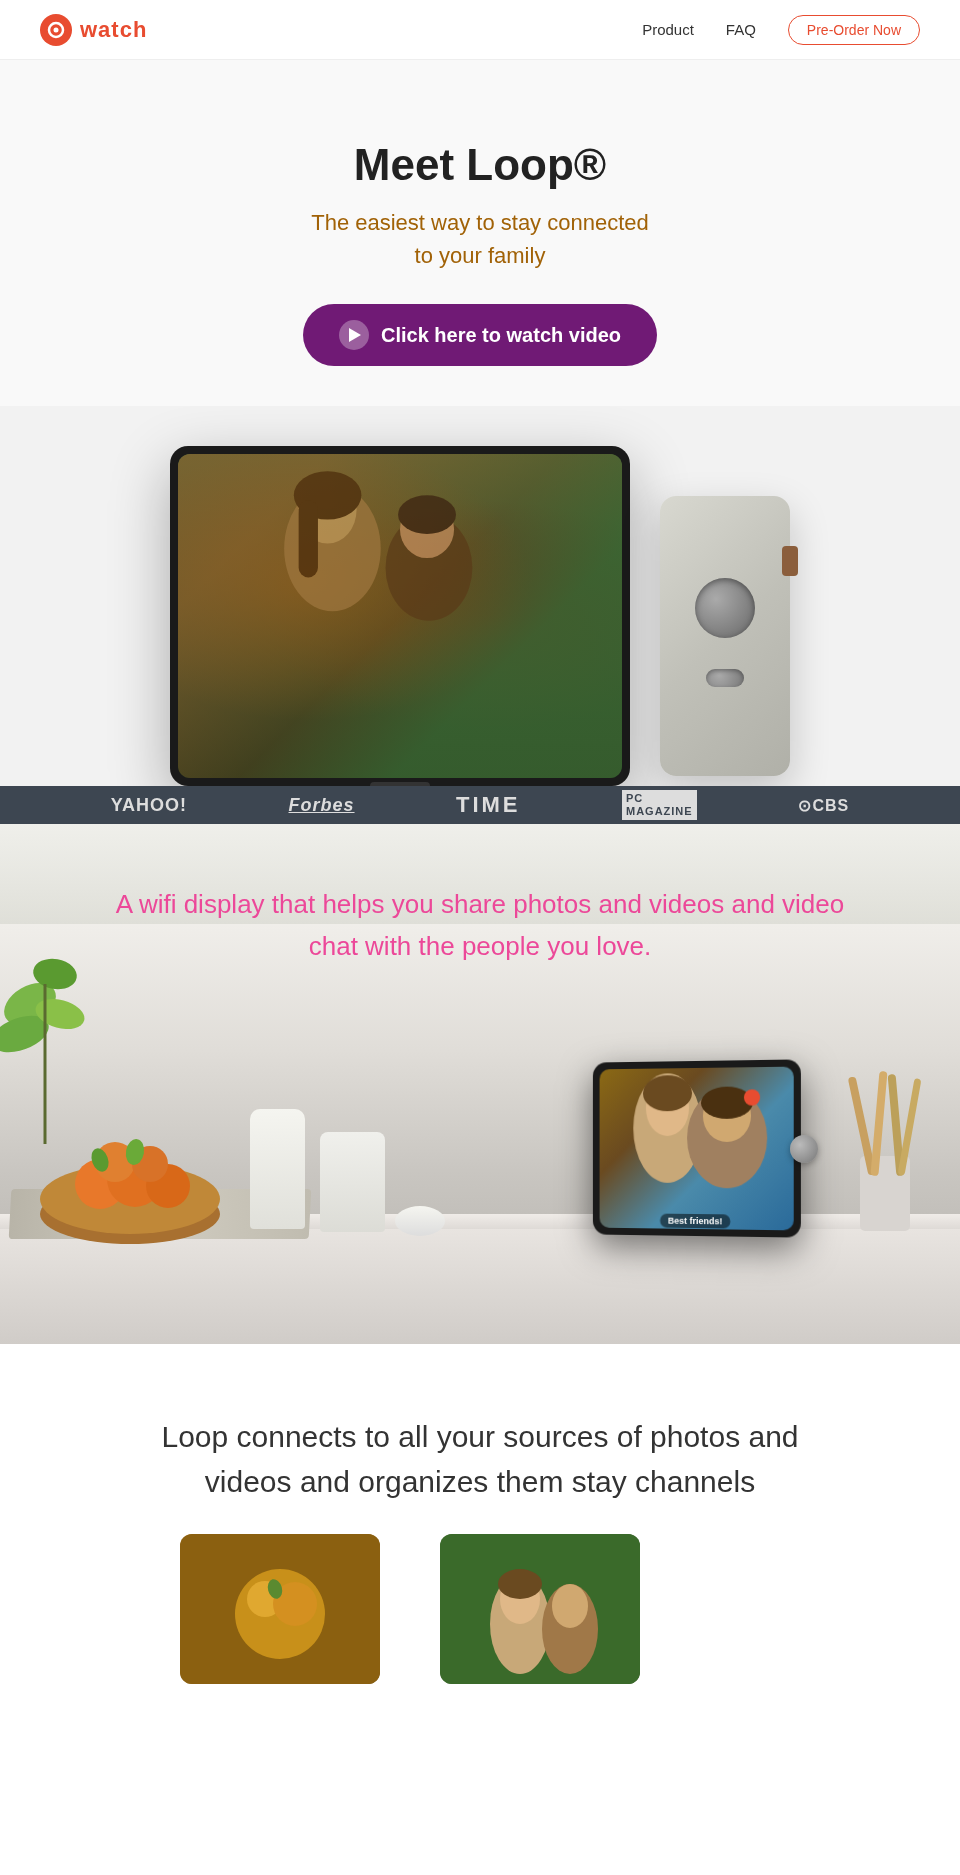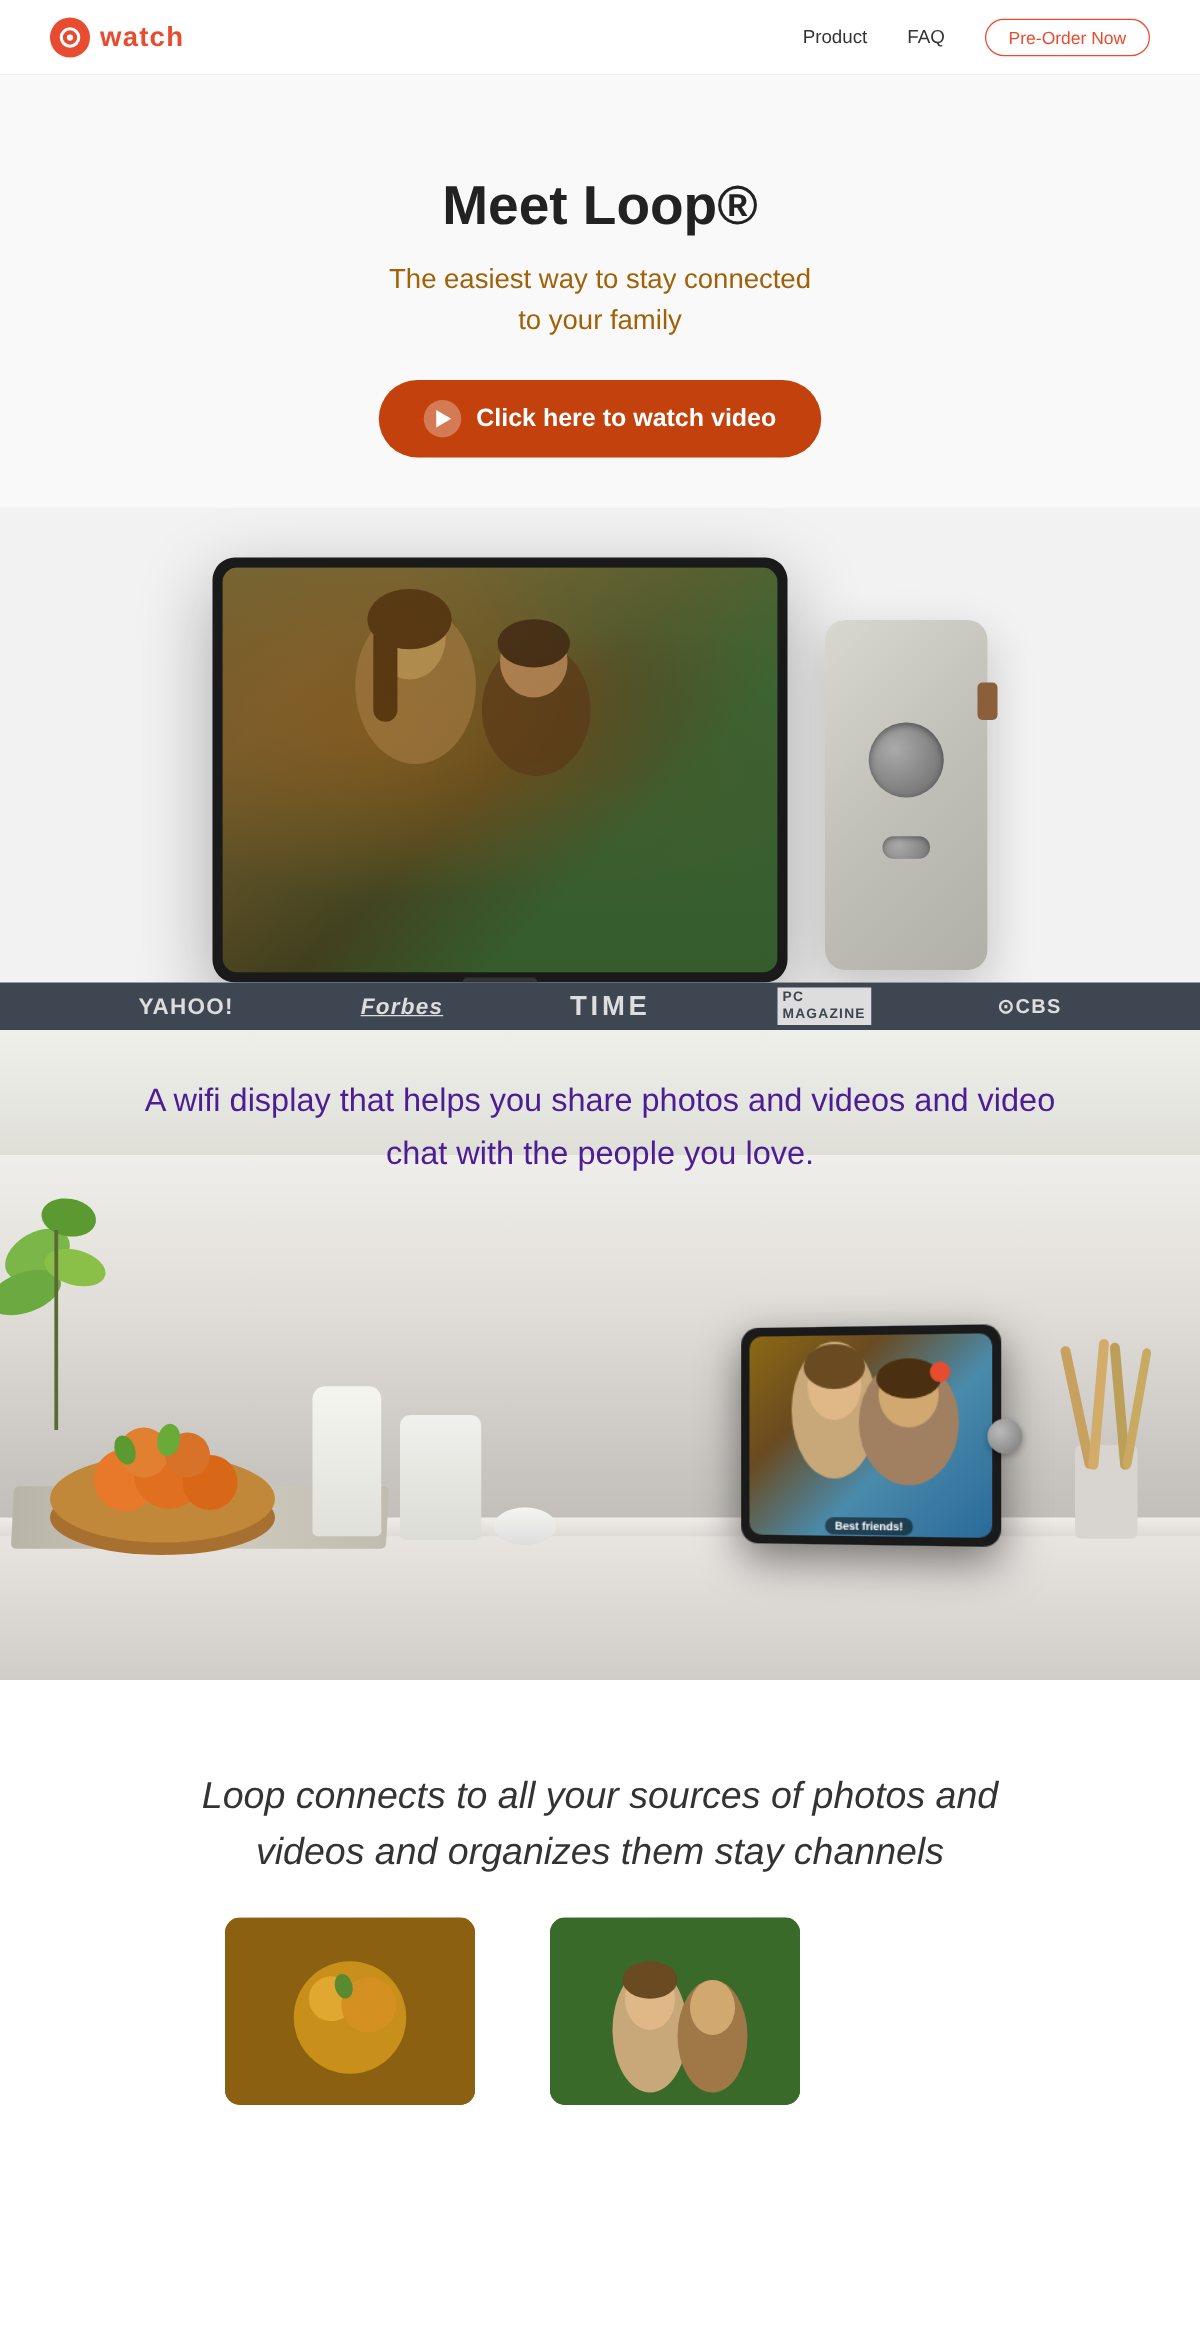--- a/index.html
+++ b/index.html
@@ -27,21 +27,21 @@
 
     
     .hero {
       text-align: center; padding: 80px 40px 40px;
       background: #f9f9f9;
     }
     .hero-title { font-size: 44px; font-weight: 700; color: #222; margin-bottom: 16px; }
     .hero-subtitle { font-size: 22px; color: #a16207; line-height: 1.5; margin-bottom: 32px; }
     .watch-btn {
       display: inline-flex; align-items: center; gap: 12px;
-      background: #c2410c; color: #fff; border: none; border-radius: 40px;
+      background: #701a75; color: #fff; border: none; border-radius: 40px;
       padding: 16px 36px; font-size: 20px; font-weight: 600; cursor: pointer;
     }
     .play-circle {
       width: 30px; height: 30px; background: rgba(255,255,255,0.3);
       border-radius: 50%; display: flex; align-items: center; justify-content: center;
       flex-shrink: 0;
     }
     .play-triangle {
       width: 0; height: 0;
       border-top: 7px solid transparent;
@@ -132,30 +132,30 @@
       position: absolute; inset: 0;
       background: linear-gradient(180deg, #e8e8e4 0%, #d0d0c8 30%, #b8b8b0 60%, #a0a098 100%);
     }
     .wifi-kitchen-scene {
       position: absolute; inset: 0;
       background:
         linear-gradient(180deg, rgba(240,240,235,0.9) 0%, rgba(200,200,190,0.6) 40%, rgba(160,155,145,0.4) 100%);
     }
     .wifi-text {
       position: relative; z-index: 10; text-align: center;
-      padding: 36px 100px 30px; font-size: 26px; color: #4c1d95; line-height: 1.6; font-weight: 400;
+      padding: 60px 100px 30px; font-size: 26px; color: #ec4899; line-height: 1.6; font-weight: 400;
     }
     
     .kitchen-composite {
       position: absolute; bottom: 0; left: 0; right: 0; height: 380px;
     }
 
     
     .channels-section {
-      padding: 70px 100px 40px; text-align: center; background: #fff; font-style: italic;
+      padding: 70px 100px 40px; text-align: center; background: #fff;
     }
     .channels-title { font-size: 30px; color: #333; line-height: 1.5; font-weight: 400; }
 
     
     .thumbnails-row {
       display: flex; gap: 0; overflow: hidden;
       padding: 30px 80px 0;
     }
     .thumb {
       width: 200px; height: 150px; border-radius: 12px; overflow: hidden;

